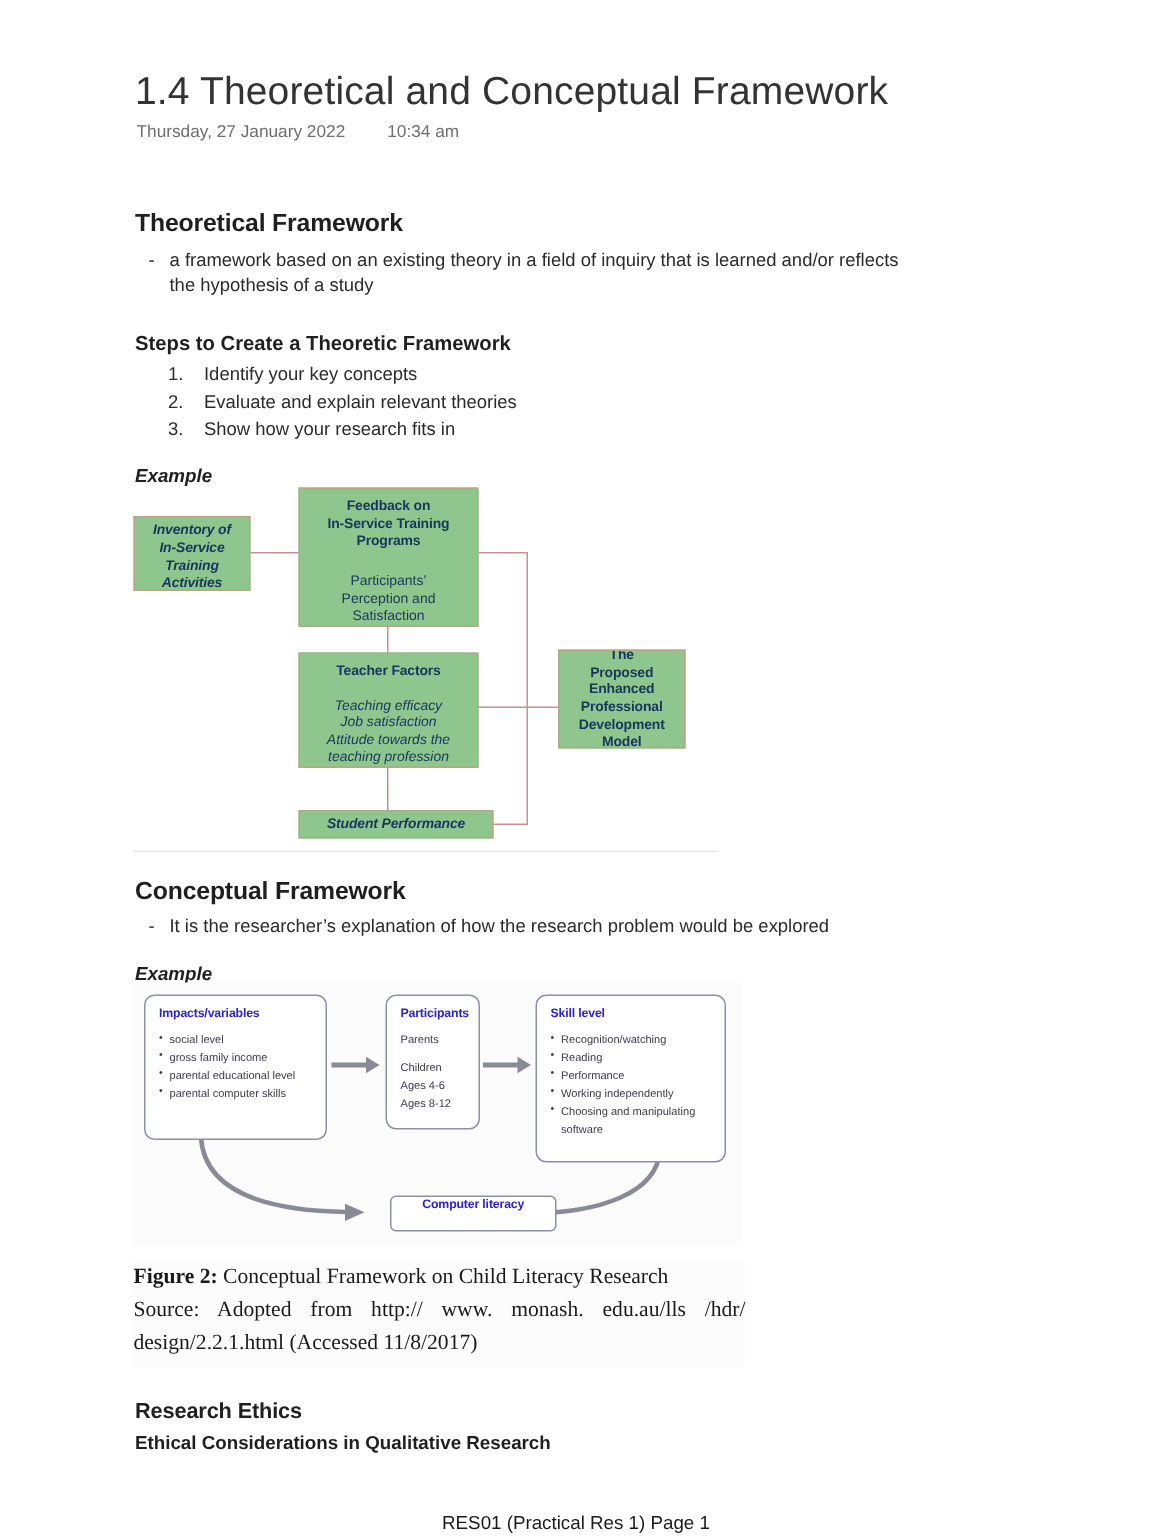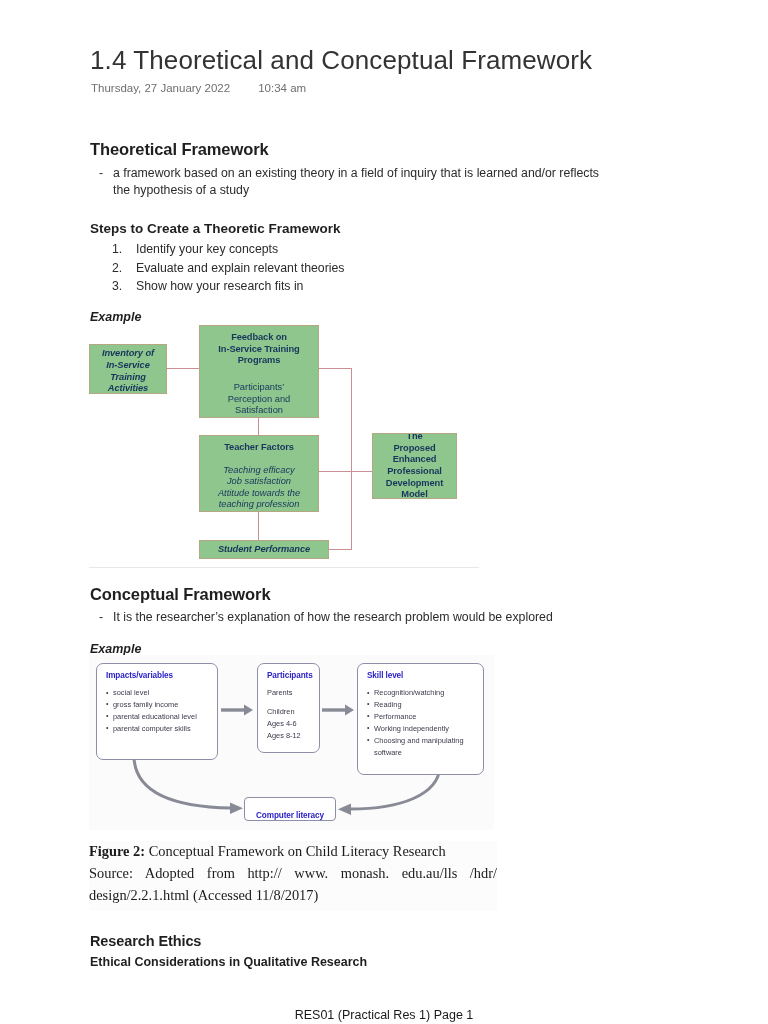--- a/index.html
+++ b/index.html
@@ -130,23 +130,23 @@
   }
   .bbox .plain {
     font-size: 7.4px; color: #3a3a4a; line-height: 1.62;
   }
   .bbox .plain.gap { margin-top: 7px; }
 
   #b-impacts      { left: 7px;   top: 8px;  width: 122px; height: 97px; }
   #b-participants { left: 168px; top: 8px;  width: 63px;  height: 90px; }
   #b-skill        { left: 268px; top: 8px;  width: 127px; height: 112px; }
   #b-literacy {
-    left: 155px; top: 142px; width: 92px; height: 24px;
+    left: 171px; top: 142px; width: 111px; height: 24px;
     border-radius: 4px; padding: 0;
-    display: flex; align-items: flex-end; justify-content: center;
+    display: flex; align-items: flex-start; justify-content: center;
   }
   #b-literacy .btitle { margin: 0; font-size: 8.2px; }
 
   .arrow-straight { position: absolute; }
   .arrow-curve { position: absolute; }
 
   
   #fig2-caption {
     position: absolute; left: 89px; top: 841px;
     width: 408px;

